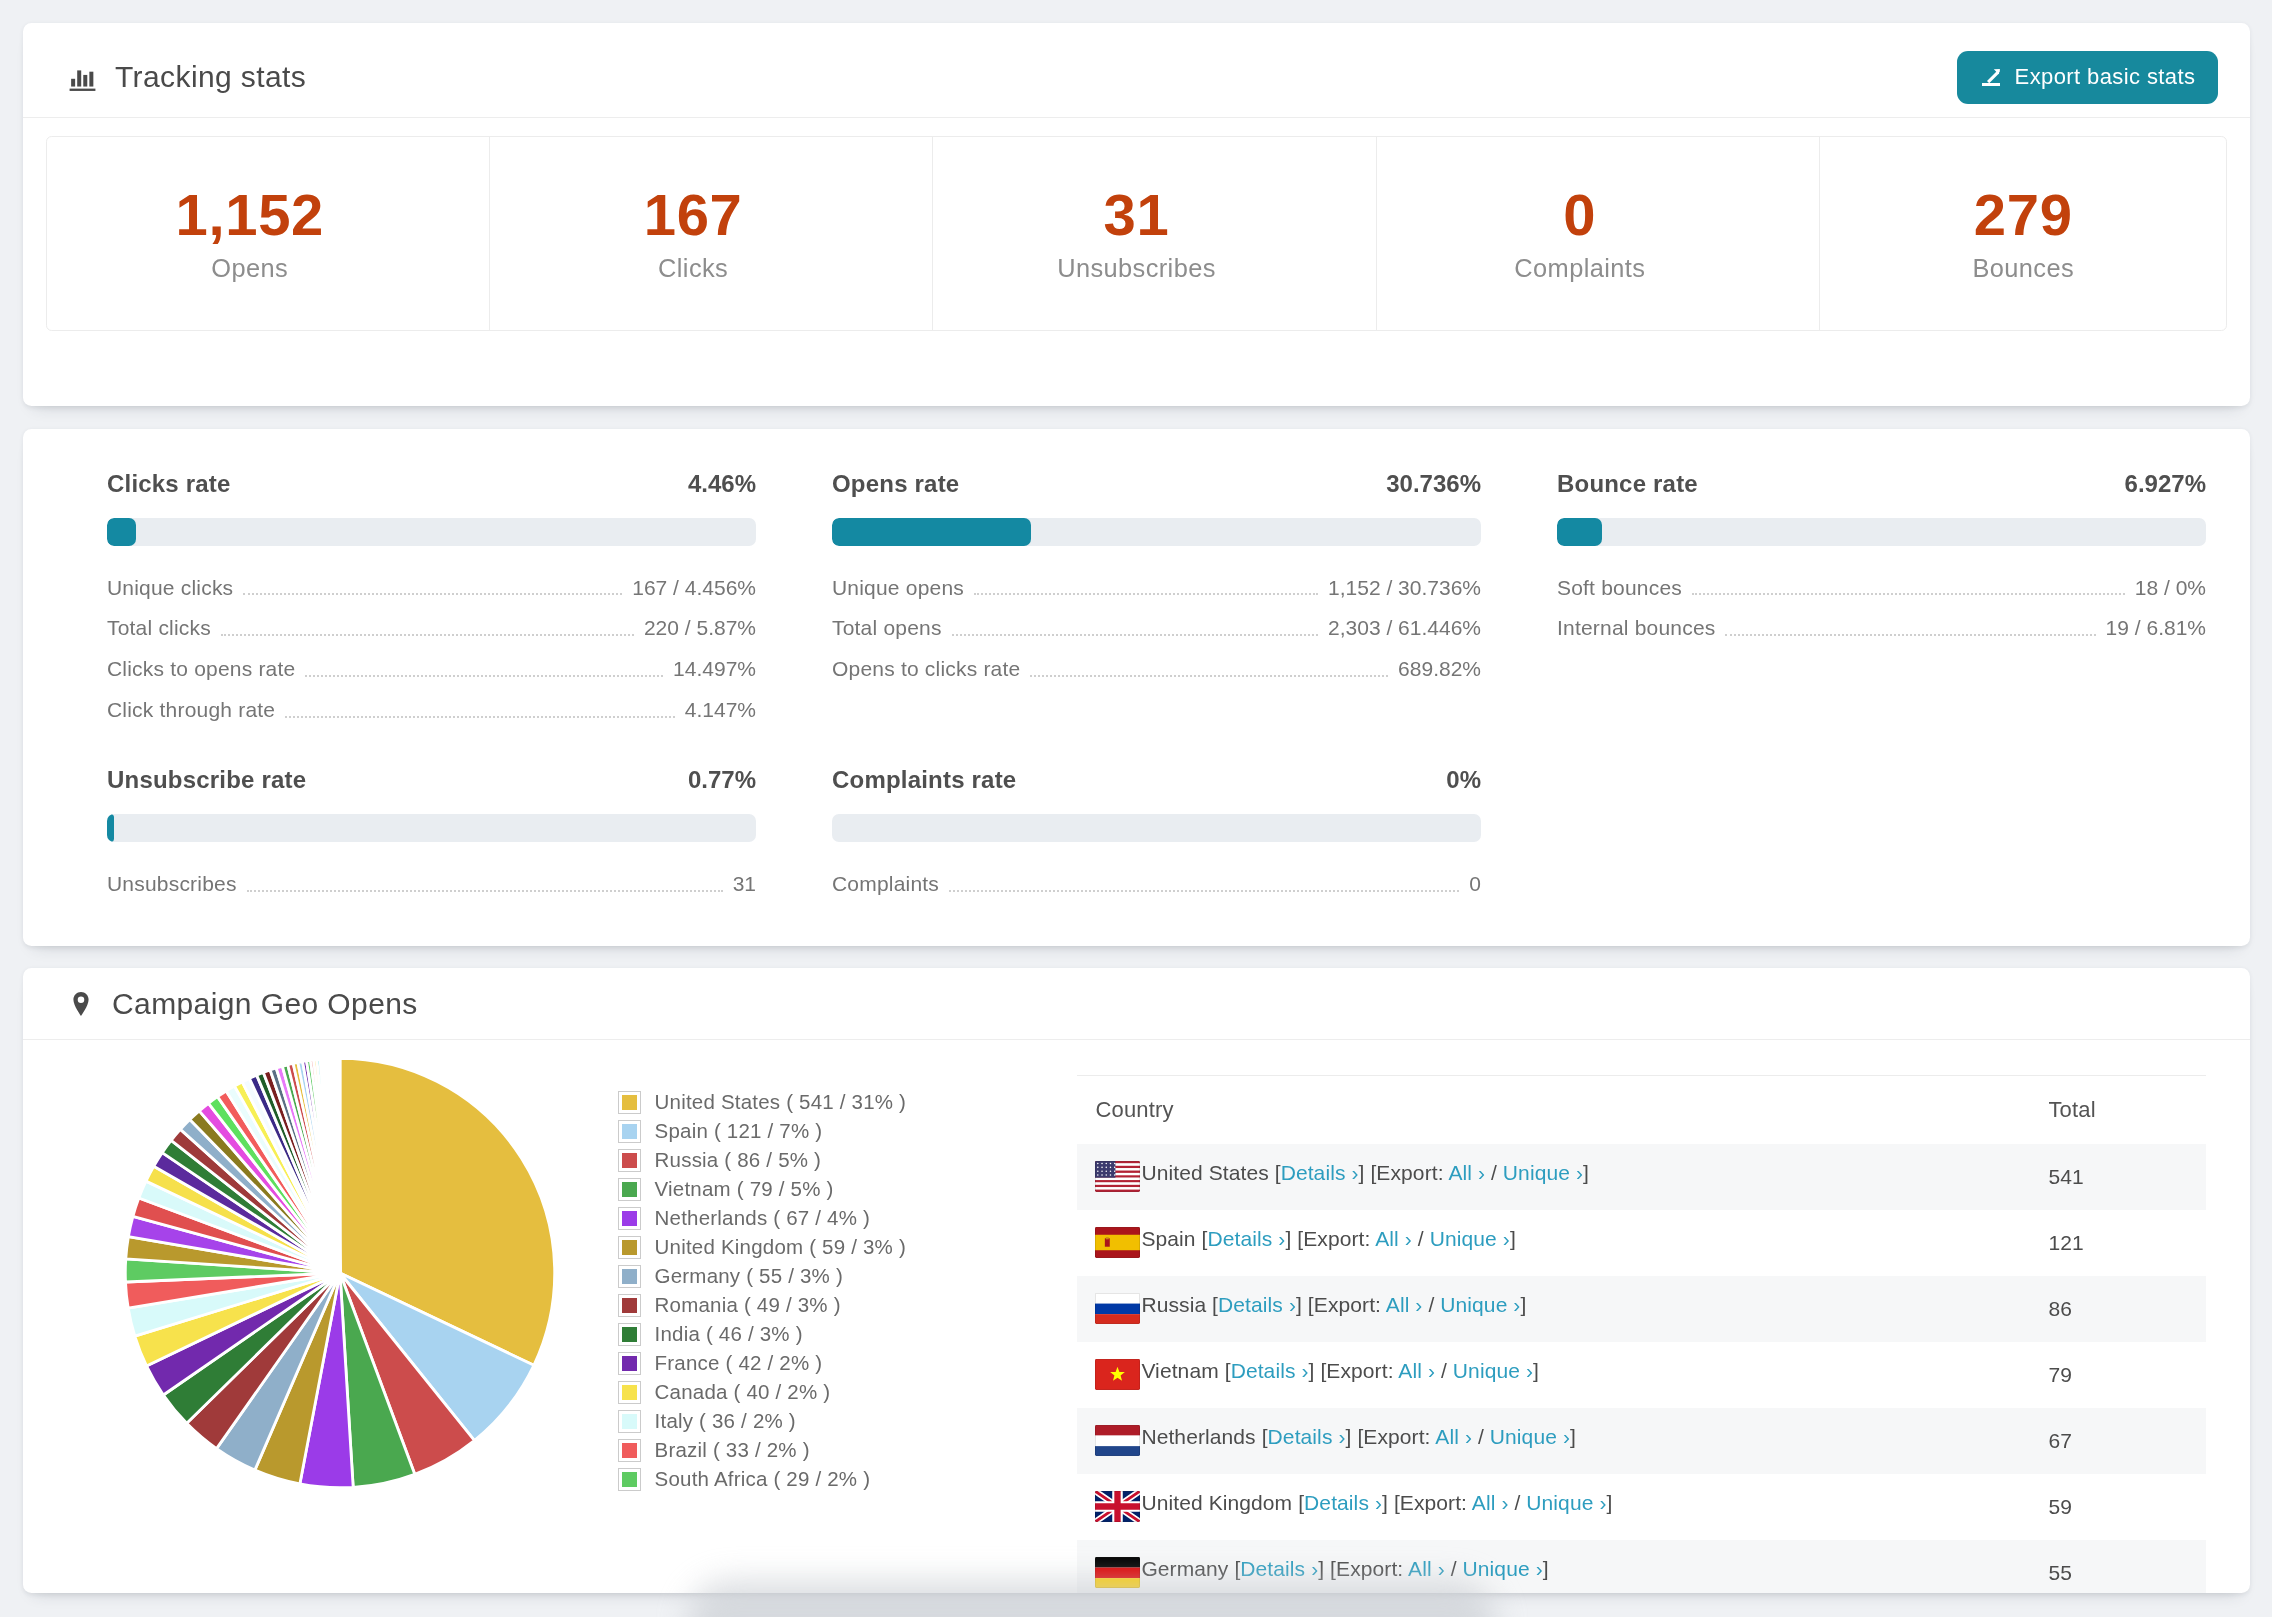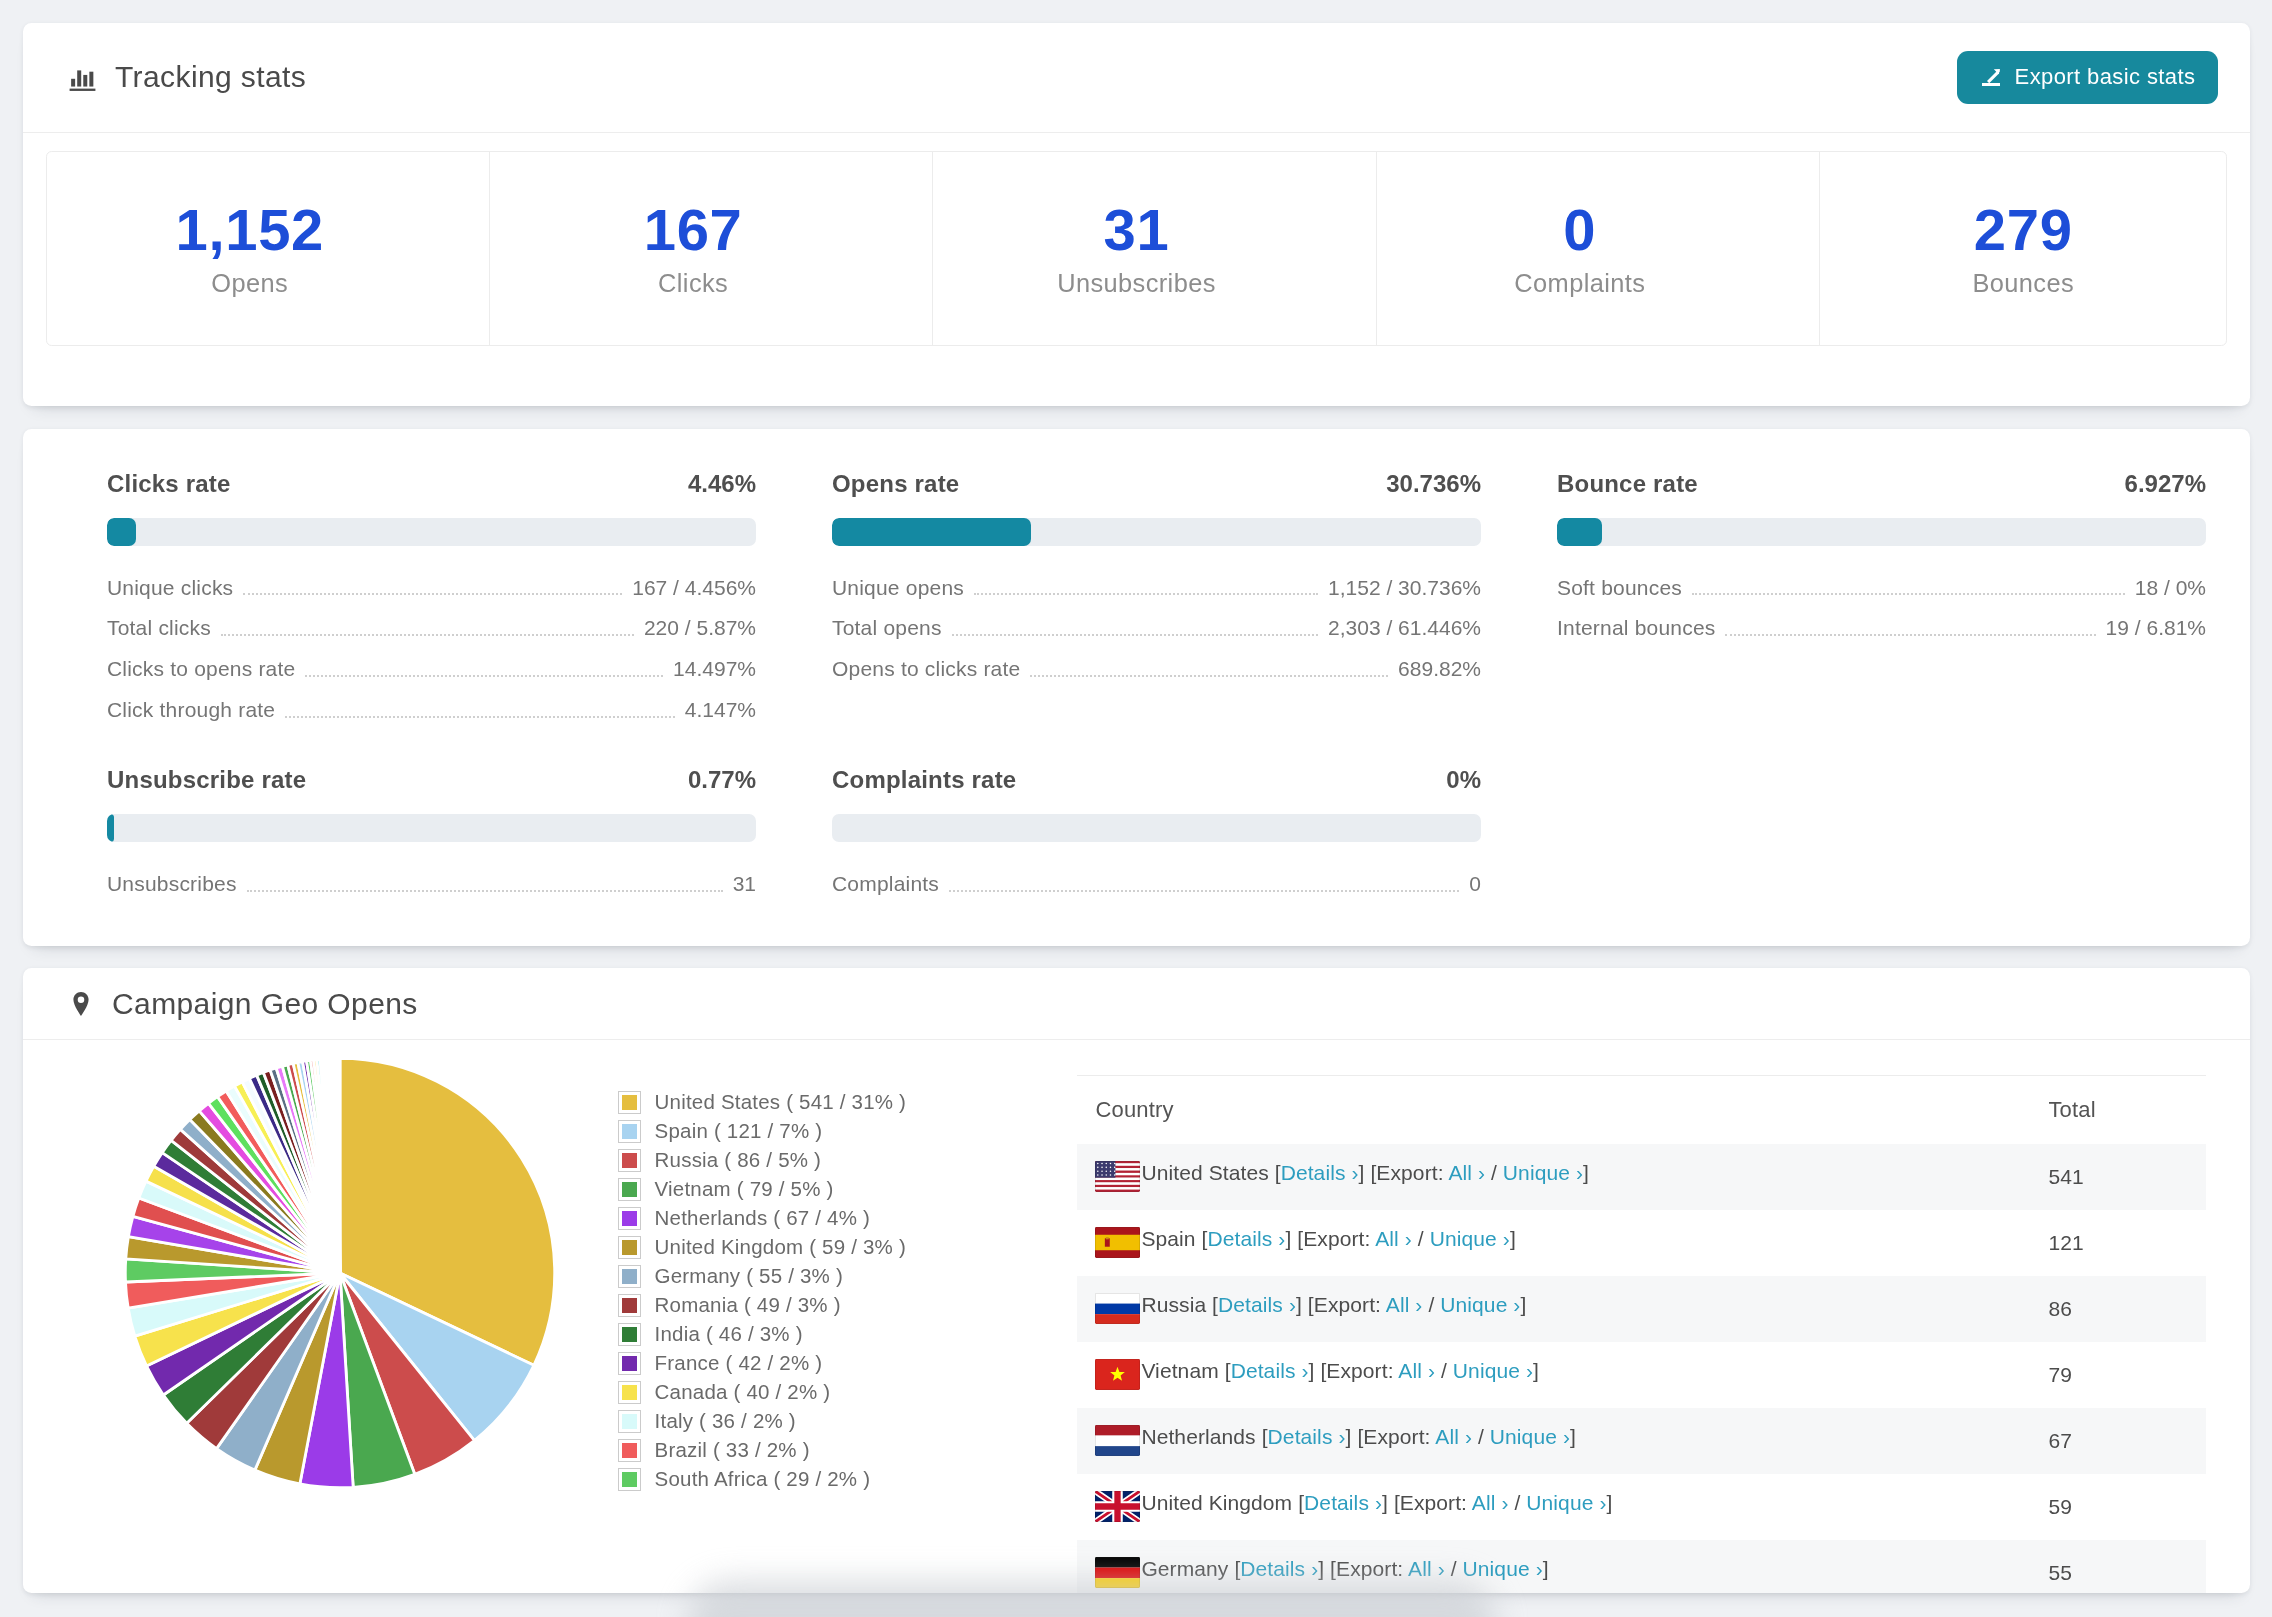--- a/index.html
+++ b/index.html
@@ -20,34 +20,34 @@
     display:flex; align-items:center; justify-content:space-between;
     padding:24px 32px 21px 44px;
     border-bottom:1.4px solid #ededed;
   }
   .head-left { display:flex; align-items:center; gap:17px; }
   .head-title { font-size:30px; font-weight:400; color:#4a4a4a; letter-spacing:0.4px; }
   .head-icon svg { display:block; }
 
   
   #card-tracking { margin-top:23px; height:383px; }
-  #card-tracking .card-head { border-bottom:1.4px solid #ededed; padding-top:28px; padding-bottom:28px; }
+  #card-tracking .card-head { border-bottom:1.4px solid #ededed; padding-top:28px; padding-bottom:13px; }
   .export-btn {
     display:flex; align-items:center; gap:11.3px;
     background:#17899d; color:#fff; border:none; cursor:pointer;
     font-family:inherit; font-size:22px; letter-spacing:0.4px;
     padding:13.4px 22.6px; border-radius:11px;
   }
   .stat-row {
     display:flex; margin:18.4px 22.6px 0 22.6px;
     border:1.4px solid #ececec; border-radius:5.6px;
   }
   .stat-box { flex:1; text-align:center; padding:44px 0 47px; }
   .stat-box + .stat-box { border-left:1.4px solid #ececec;margin-left:36px; }
-  .stat-value { font-size:58px; font-weight:700; color:#1d4ed8; letter-spacing:0.7px; }
+  .stat-value { font-size:58px; font-weight:700; color:#c2410c; letter-spacing:0.7px; }
   .stat-label { font-size:25.4px; color:#8d8d8d; margin-top:5.6px; letter-spacing:0.4px; }
 
   
   #card-rates { margin-top:22.6px; height:517px; padding:41px 44px 0; }
   .rates-grid {
     display:grid; grid-template-columns:repeat(3,1fr);
     column-gap:76px; row-gap:27px;margin-left:40px;
   }
   .rate-head { display:flex; justify-content:space-between; align-items:baseline; }
   .rate-title { font-size:24px; font-weight:700; color:#4f4f4f; letter-spacing:0.2px; }

